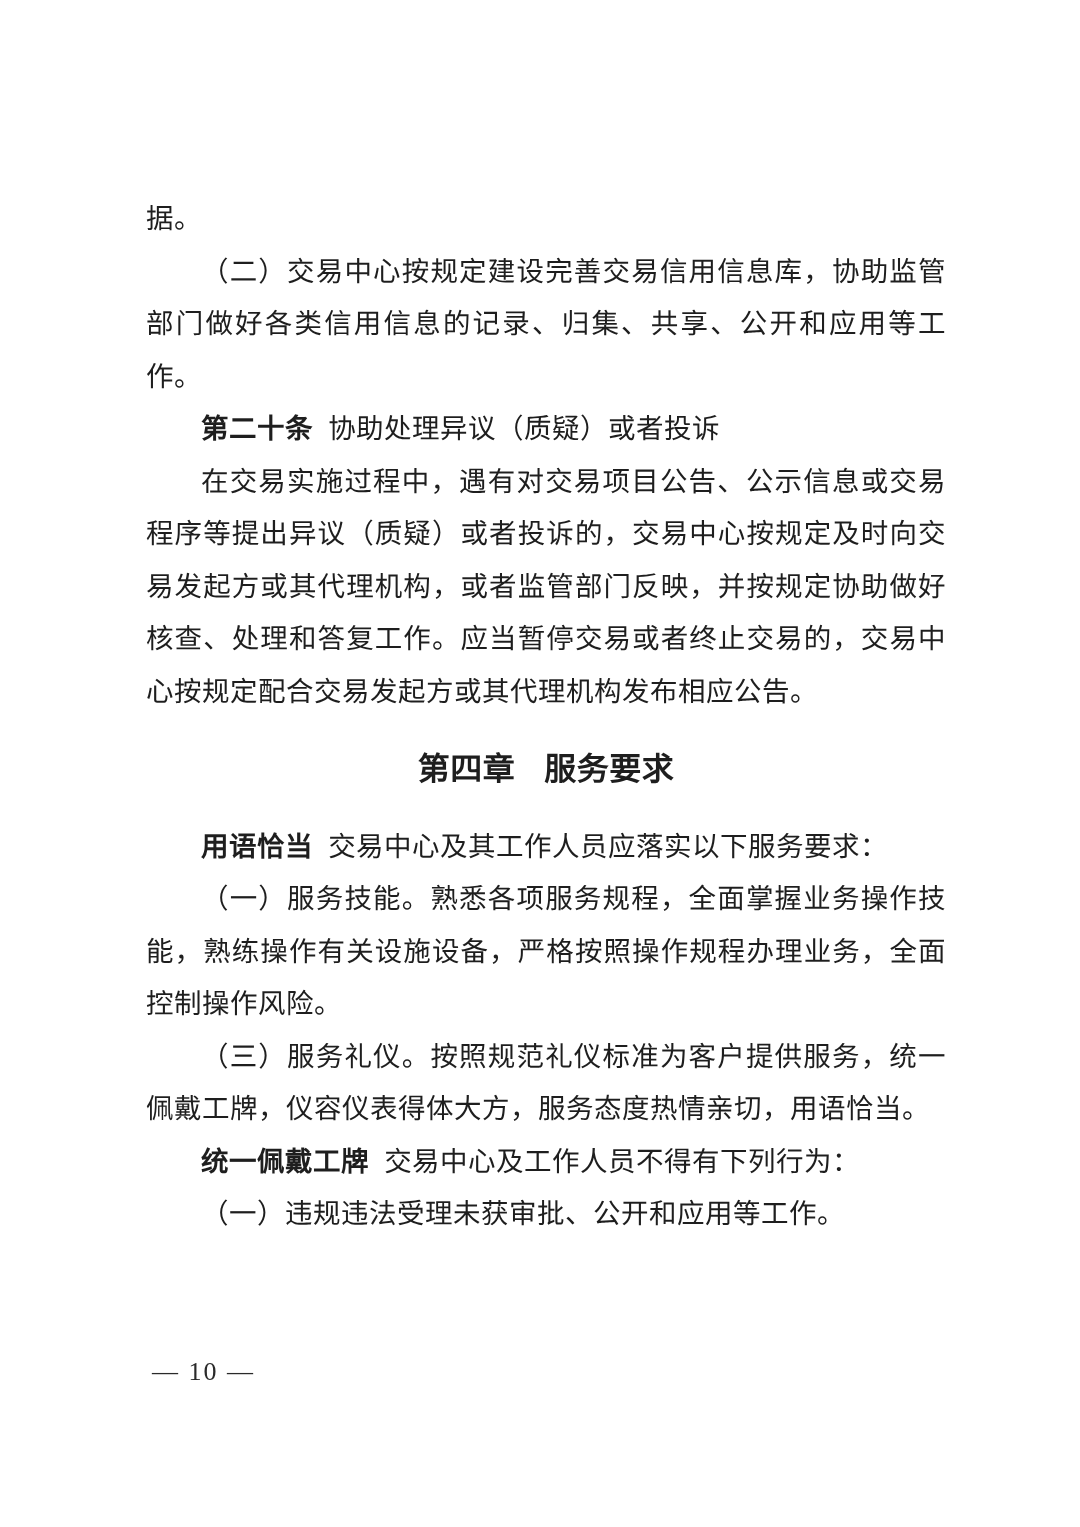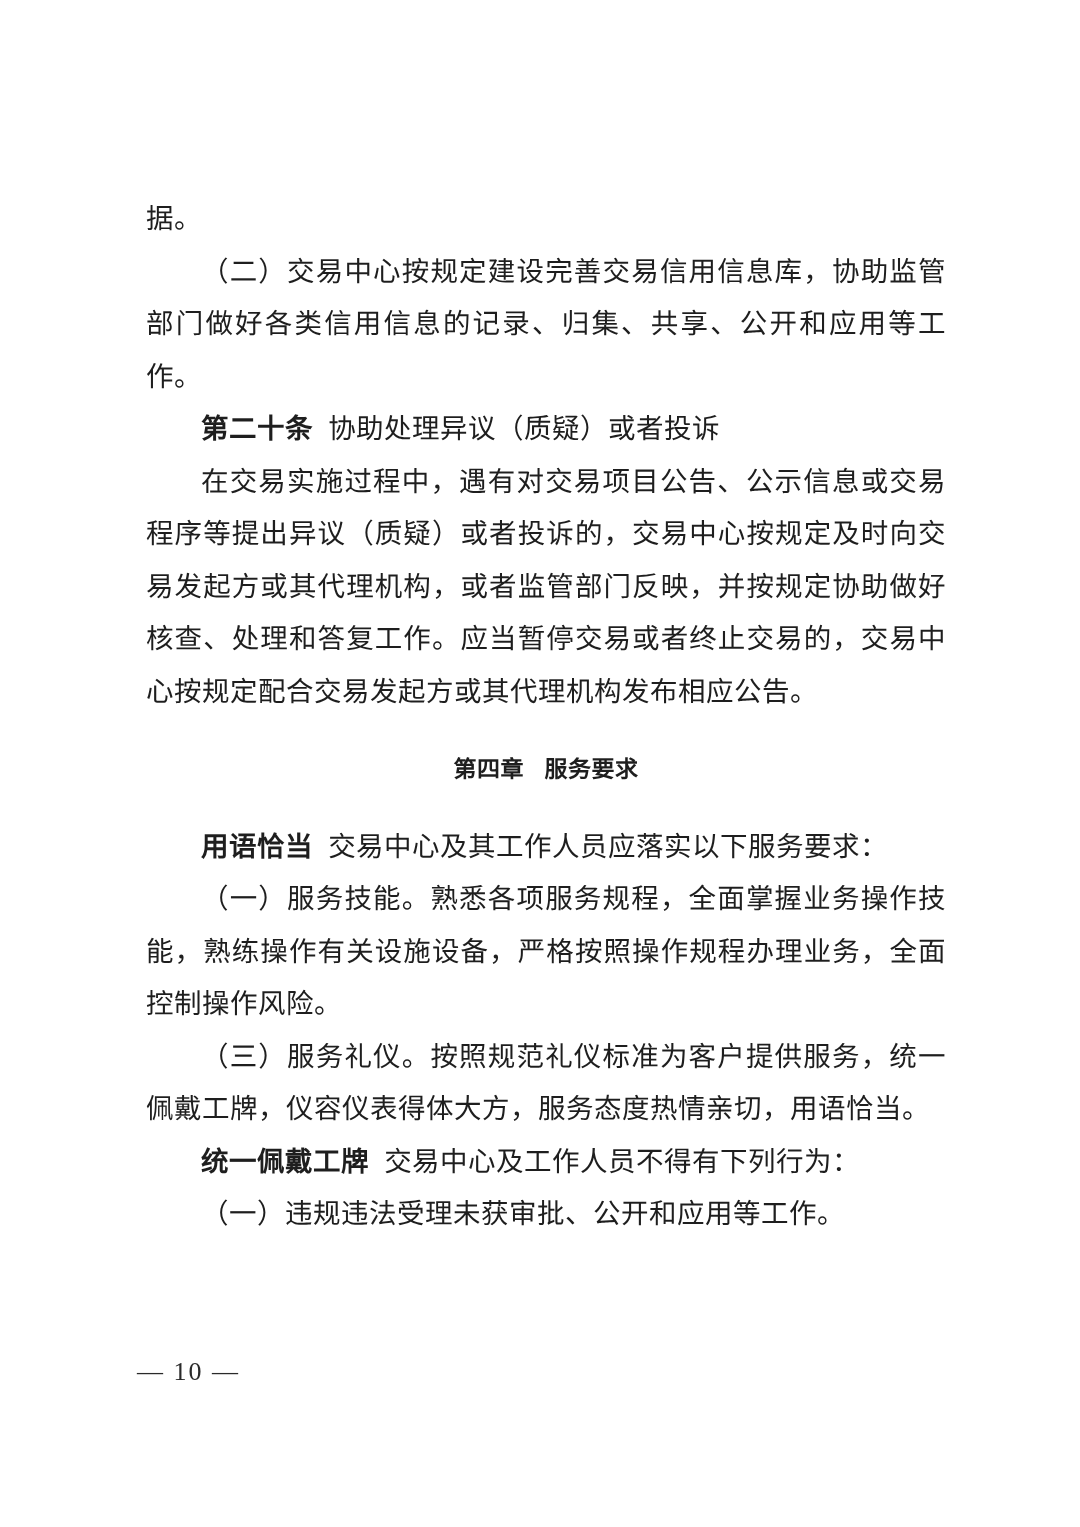--- a/index.html
+++ b/index.html
@@ -39,28 +39,28 @@
     font-weight: 700;
     margin-right: 0.55em;
     margin-top: 40px;
   }
   .chapter {
     margin: 25px 0;
     text-align: center;
     text-indent: 0;
     font-family: "Liberation Sans", "DejaVu Sans", sans-serif;
     font-weight: 700;
-    font-size: 23px;
+    font-size: 32px;
   }
   .chapter-label {
     margin-right: 0.9em;
   }
   .footer {
     position: absolute;
-    left: 137px;
+    left: 152px;
     top: 1352px;
     font-size: 26px;
     line-height: 40px;
     color: #2a2a2a;
     letter-spacing: 2px;
   }
 </style>
 </head>
 <body>
 

